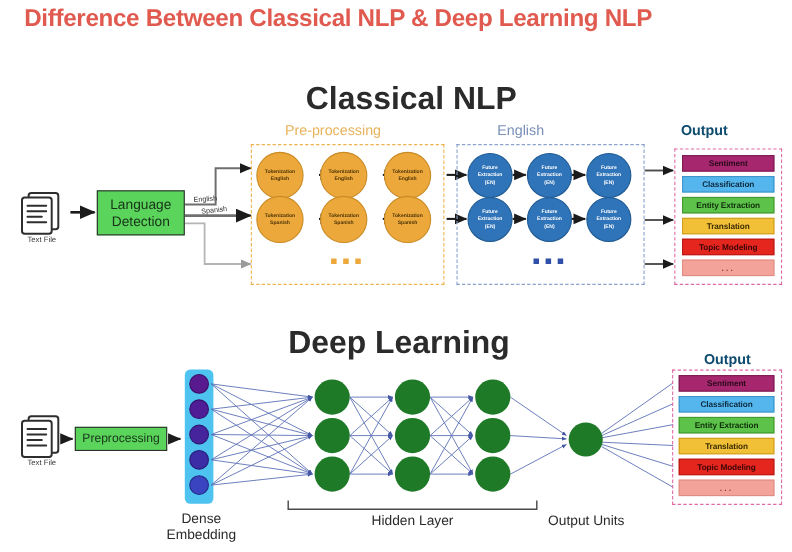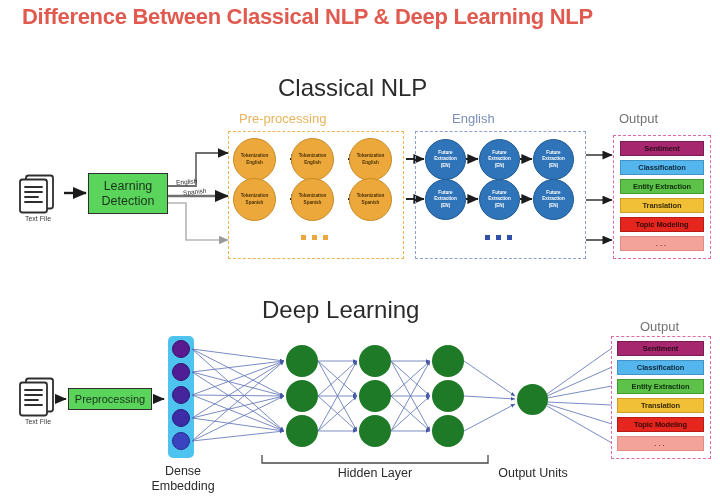--- a/index.html
+++ b/index.html
@@ -14,29 +14,29 @@
   
   .title {
     position: absolute; left: 22px; top: 4px;
     font-size: 22px; font-weight: bold;
     color: #e05a4f; letter-spacing: -0.3px;
     white-space: nowrap;
   }
 
   
   .sec-head {
-    position: absolute; font-size: 24px; color: #2b2b2b;
-    font-weight: normal; white-space: nowrap;
+    position: absolute; font-size: 29px; color: #2b2b2b;
+    font-weight: bold; white-space: nowrap;
   }
   .lane-label {
     position: absolute; font-size: 13px; white-space: nowrap;
   }
-  .lane-pre { color: #e8b35c; }
+  .lane-pre { color: #e8b35c; margin-left: 20px; }
   .lane-mod { color: #7a8fb8; }
-  .lane-out { color: #737373; }
+  .lane-out { color: #0c4a6e; font-weight: bold; }
 
   
   .filewrap { position: absolute; }
   .filewrap .cap {
     position: absolute; left: -4px; top: 43px; width: 56px;
     text-align: center; font-size: 7px; color: #3a3a3a;
   }
 
   
   .greenbox {
@@ -158,21 +158,21 @@
     <line x1="466" y1="199" x2="478" y2="199" stroke="#1b1b1b" stroke-width="1.9" marker-end="url(#ar-blk)"></line>
     <line x1="520" y1="199" x2="532" y2="199" stroke="#1b1b1b" stroke-width="1.9" marker-end="url(#ar-blk)"></line>
 
     <line x1="586" y1="155" x2="612" y2="155" stroke="#4a4a4a" stroke-width="1.7" marker-end="url(#ar-blk)"></line>
     <line x1="586" y1="200" x2="612" y2="200" stroke="#4a4a4a" stroke-width="1.7" marker-end="url(#ar-blk)"></line>
     <line x1="586" y1="240" x2="612" y2="240" stroke="#4a4a4a" stroke-width="1.7" marker-end="url(#ar-blk)"></line>
   </svg>
 
   <div class="greenbox" style="left:88px; top:173px; width:80px; height:41px; font-size:12.5px;">
     <span>
-      <span>Learning</span><br>
+      <span>Language</span><br>
       <span>Detection</span>
     </span>
   </div>
 
   <div class="smlabel" style="left:176px; top:178px; transform:rotate(-4deg);">English</div>
   <div class="smlabel" style="left:183px; top:188px; transform:rotate(-6deg);">Spanish</div>
 
   <div class="dashbox dash-pre" style="left:228px; top:131px; width:176px; height:128px;"></div>
 
   <div class="circ circ-pre" style="left:233px; top:138px; width:43px; height:43px;">

